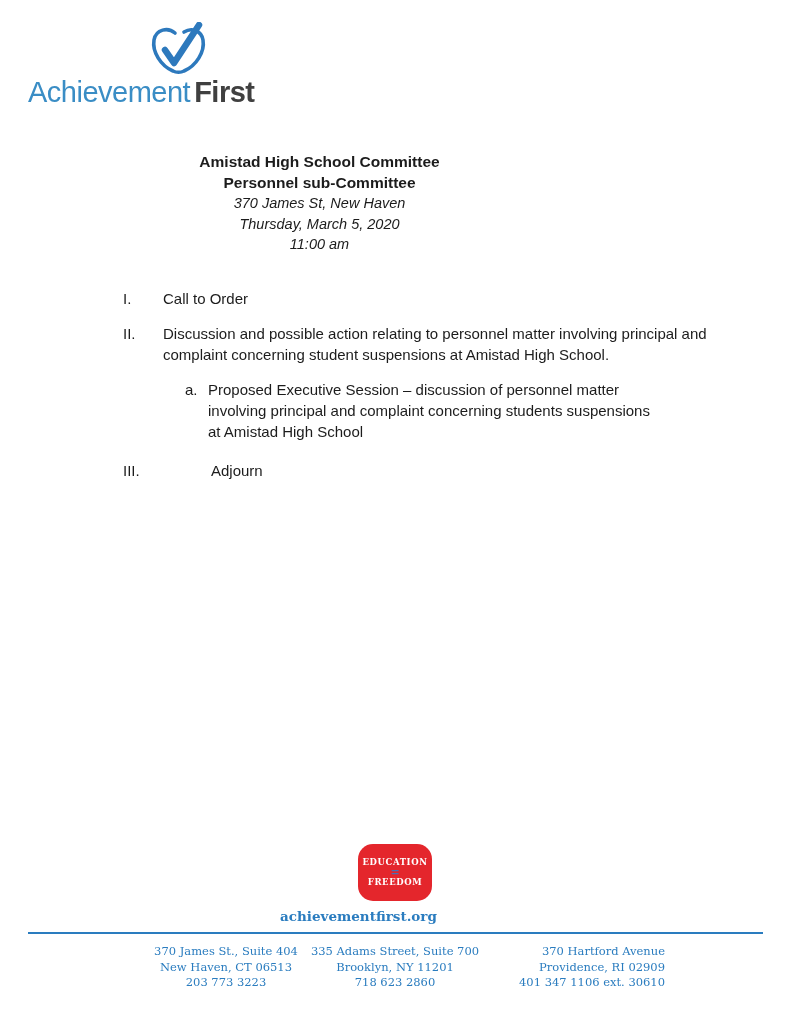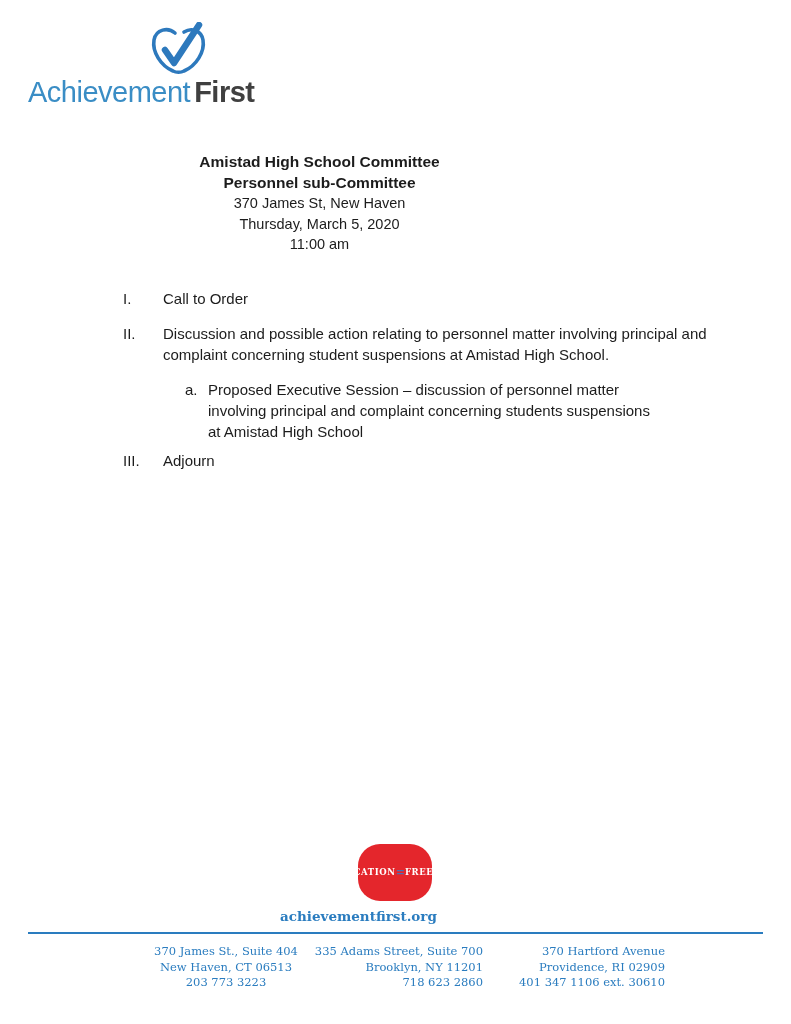--- a/index.html
+++ b/index.html
@@ -17,53 +17,53 @@
   .logo{position:absolute;top:22px;left:28px;width:230px;height:86px;}
   .logo-icon{position:absolute;top:0;left:120px;width:62px;height:58px;}
   .logo-text{position:absolute;top:54px;left:0;white-space:nowrap;
     font-size:29px;letter-spacing:-0.5px;}
   .logo-text .lt{color:#3a8dc5;font-weight:400;}
   .logo-text .lb{color:#404040;font-weight:700;margin-left:4px;}
 
   
   .doc-header{position:absolute;top:151px;left:0;width:639px;text-align:center;}
   .doc-header .h-bold{font-size:15.5px;font-weight:700;line-height:21px;}
-  .doc-header .h-reg{font-size:14.5px;font-weight:400;line-height:20.5px;}
+  .doc-header .h-reg{font-size:14.5px;font-weight:400;line-height:20.5px;font-style:italic;}
 
   
   .agenda{position:absolute;top:288px;left:123px;width:600px;font-size:15px;line-height:21px;}
   .agenda-row{display:flex;}
   .agenda-row .numeral{width:40px;flex:0 0 40px;}
   .agenda-row .item-text{width:545px;}
   .row-2{margin-top:14px;}
   .sub-row{display:flex;margin-top:14px;margin-left:62px;}
   .sub-row .letter{width:23px;flex:0 0 23px;}
   .sub-row .sub-text{width:452px;}
-  .row-3{margin-top:8px;}
+  .row-3{margin-top:18px;gap:48px;}
 
   
   .badge{position:absolute;top:844px;left:358px;width:74px;height:57px;
-    background:#e4262c;border-radius:22px;
-    display:flex;flex-direction:row;align-items:center;justify-content:center;
+    background:#e4262c;border-radius:15px;
+    display:flex;flex-direction:column;align-items:center;justify-content:center;
     font-family:"DejaVu Serif", serif;font-weight:700;color:#ffffff;
     text-align:center;line-height:11px;}
   .badge .b-word{font-size:8.5px;letter-spacing:0.6px;}
   .badge .b-eq{font-size:11px;line-height:9px;color:#4a6fb5;}
 
   
   .website{position:absolute;top:908px;left:0;width:717px;text-align:center;
     font-family:"DejaVu Serif", serif;font-weight:700;font-size:13.5px;
     color:#2a7cbf;text-decoration:none;}
   .footer-line{position:absolute;top:932px;left:28px;width:735px;height:2px;
     background:#2a7cbf;}
   .office{position:absolute;top:944px;width:190px;text-align:center;
     font-family:"DejaVu Serif", serif;font-size:11.5px;line-height:15.5px;
     color:#2a7cbf;}
   .office-1{left:131px;}
-  .office-2{left:293px;text-align:right;}
+  .office-2{left:300px;}
   .office-3{left:475px;text-align:right;}
 </style>
 </head>
 <body>
 
 <div class="page">
 
   <div class="logo">
     <span class="logo-icon">
       <svg viewBox="0 0 62 58" width="62" height="58">

